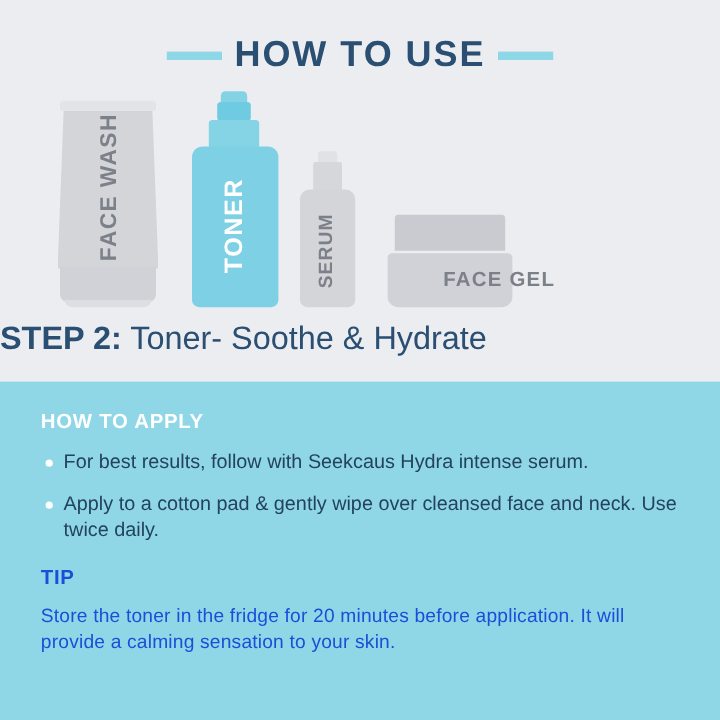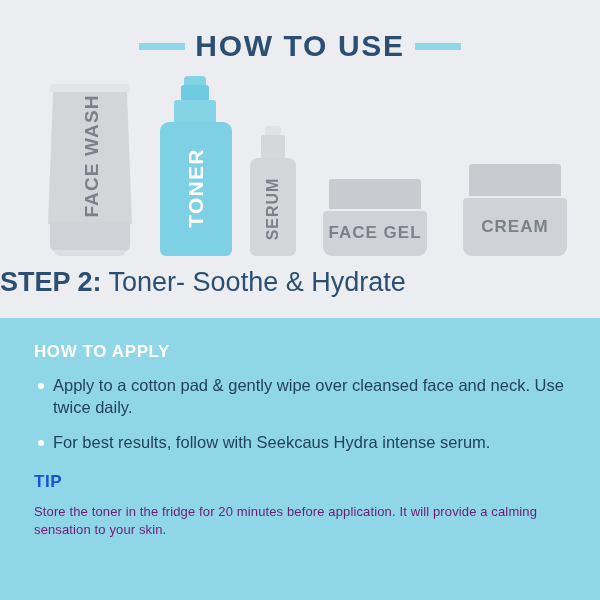--- a/index.html
+++ b/index.html
@@ -67,20 +67,21 @@
     color: #7c8189;
     white-space: nowrap;
     letter-spacing: 0.06em;
     transform-origin: center center;
   }
   .plabel.vert {
     transform: translate(-50%, -50%) rotate(-90deg);
   }
   .plabel.horiz {
     transform: translate(-50%, -50%);
+    margin-left: 41px;
   }
 
   
   #face-wash { left: 48px; top: 8px; width: 84px; height: 172px; }
   #face-wash .fw-top {
     position: absolute; left: 2px; top: 0;
     width: 80px; height: 8px;
     background: #e2e4e7;
     border-radius: 3px 3px 0 0;
   }
@@ -244,22 +245,22 @@
 
   .tip-head {
     font-size: 17px;
     font-weight: bold;
     color: #1d4ed8;
     letter-spacing: 0.035em;
     margin-top: 19px;
     margin-bottom: 11px;
   }
   .tip-body {
-    font-size: 13px;
-    color: #701a75;
+    font-size: 16px;
+    color: #1d4ed8;
     line-height: 1.34;
     letter-spacing: 0.01em;
     max-width: 535px;
   }
 </style>
 </head>
 <body>
 
 <div class="top-section">
 
@@ -293,40 +294,35 @@
       <div class="sr-body"></div>
       <span class="plabel vert">SERUM</span>
     </div>
 
     <div class="product" id="face-gel">
       <div class="fg-lid"></div>
       <div class="fg-body"></div>
       <span class="plabel horiz">FACE GEL</span>
     </div>
 
-    <div class="product" id="cream">
-      <div class="cr-lid"></div>
-      <div class="cr-body"></div>
-      <span class="plabel horiz">CREAM</span>
-    </div>
 
   </div>
 
   <div class="step-heading">
     <span class="step-bold">STEP 2:</span>
     <span class="step-rest">Toner- Soothe &amp; Hydrate</span>
   </div>
 
 </div>
 
 <div class="blue-panel">
 
   <div class="section-head">HOW TO APPLY</div>
 
   <ul class="bullet-list">
+    <li class="bullet-item">For best results, follow with Seekcaus Hydra intense serum.</li>
     <li class="bullet-item">Apply to a cotton pad &amp; gently wipe over cleansed face and neck. Use twice daily.</li>
-    <li class="bullet-item">For best results, follow with Seekcaus Hydra intense serum.</li>
   </ul>
 
   <div class="tip-head">TIP</div>
   <div class="tip-body">Store the toner in the fridge for 20 minutes before application. It will provide a calming sensation to your skin.</div>
 
 </div>
 
 </body></html>

